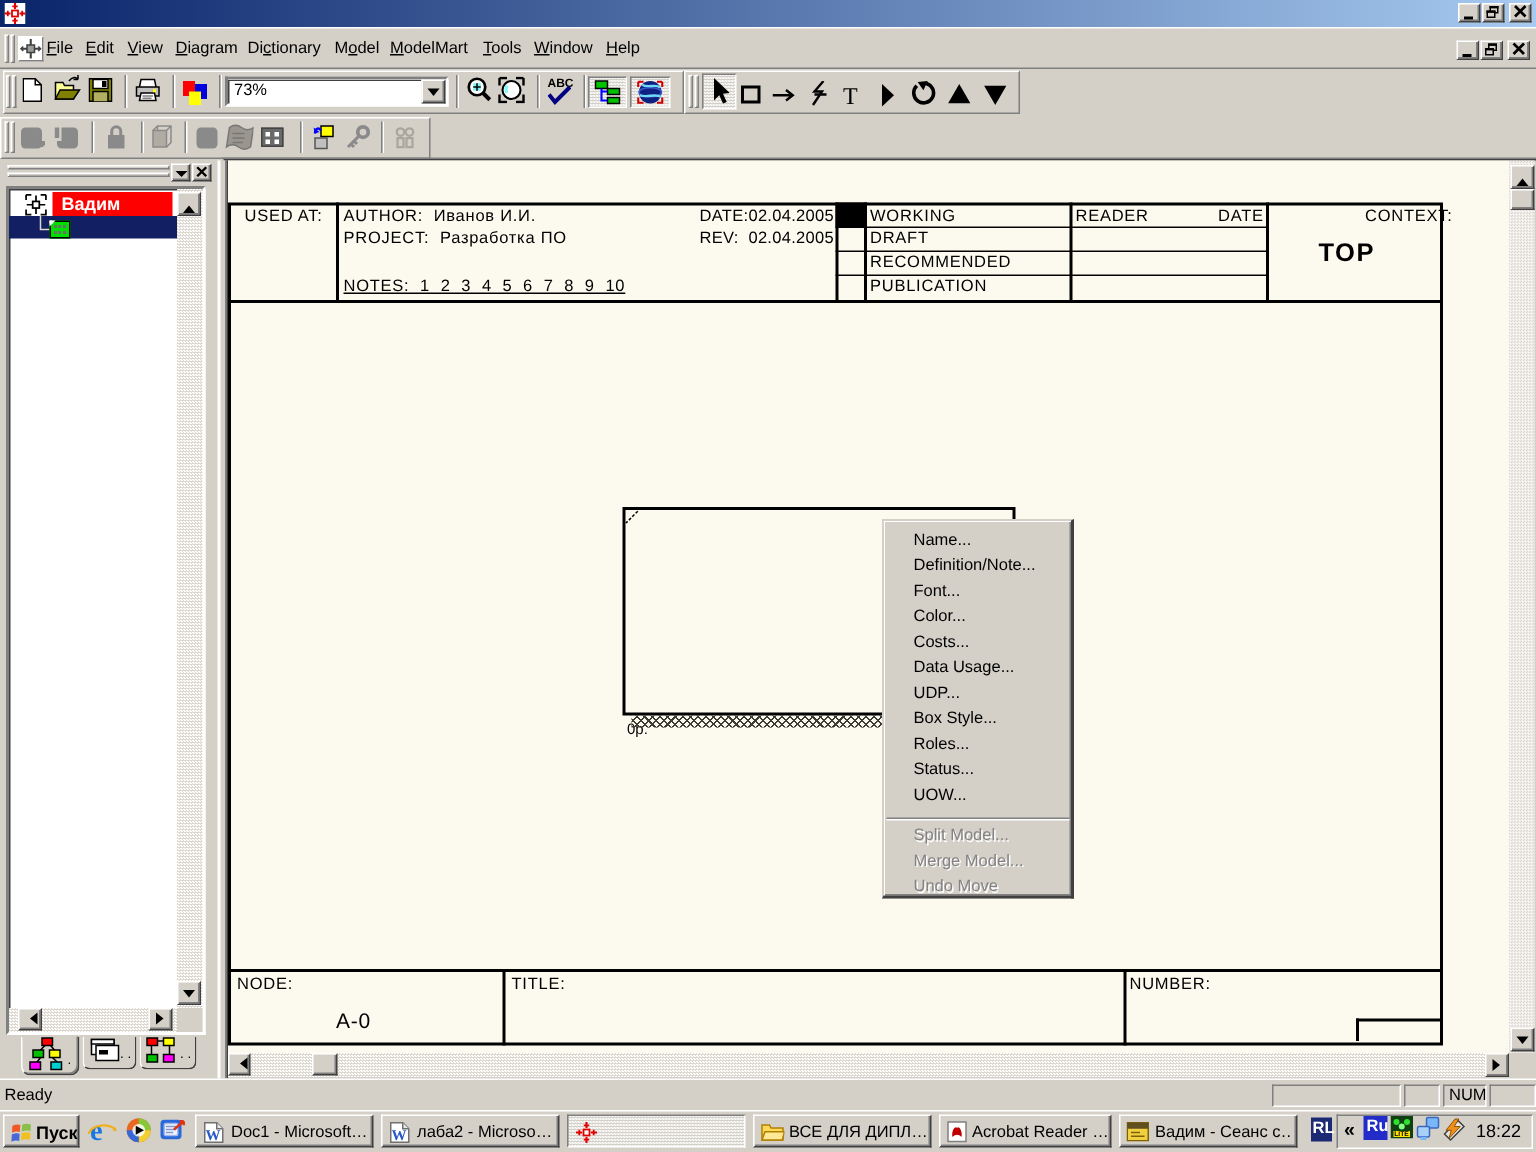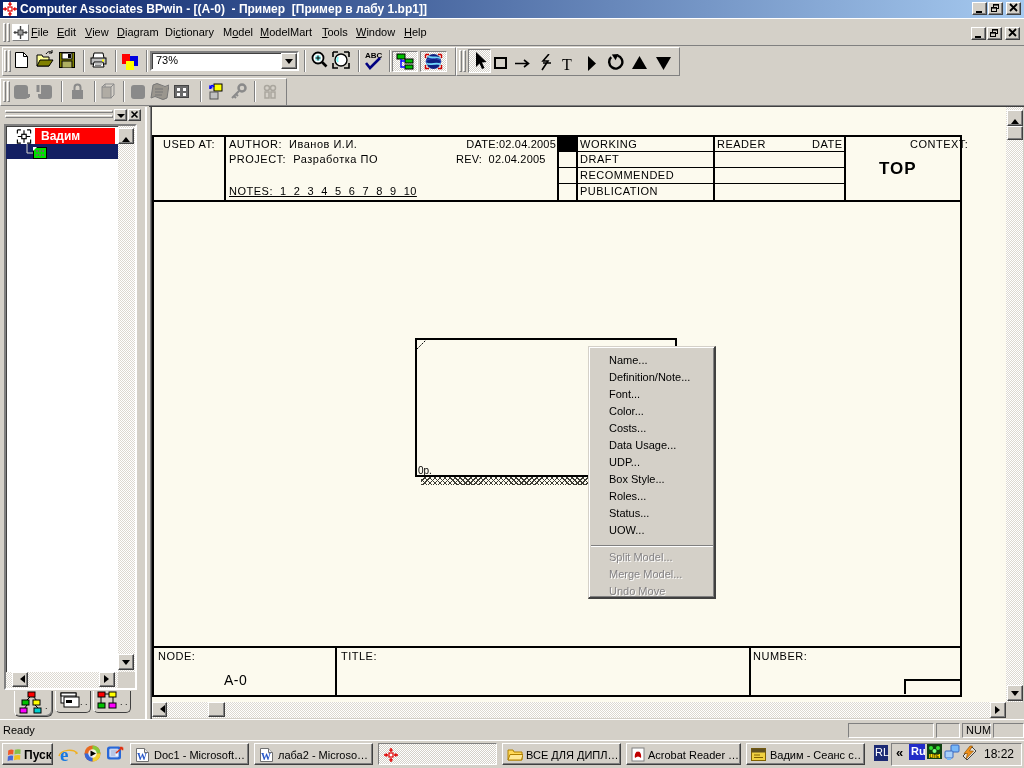--- a/index.html
+++ b/index.html
@@ -19,21 +19,20 @@
 </head>
 <body>
 
 <div class="abs" style="left:0;top:0;width:1024px;height:18px;background:linear-gradient(90deg,#0a246a,#a6caf0);">
   <svg class="abs" style="left:3px;top:2px;" width="14" height="14" viewBox="0 0 14 14">
     <rect width="14" height="14" fill="#fff"></rect>
     <rect x="5" y="5" width="4" height="4" fill="none" stroke="#e00000" stroke-width="1.2"></rect>
     <path d="M7 0 L7 4 M7 10 L7 14 M0 7 L4 7 M10 7 L14 7" stroke="#e00000" stroke-width="1.4"></path>
     <path d="M5.2 2.2 L8.8 2.2 M5.2 11.8 L8.8 11.8 M2.2 5.2 L2.2 8.8 M11.8 5.2 L11.8 8.8" stroke="#e00000" stroke-width="1.2"></path>
   </svg>
-  <div class="abs" style="left:20px;top:2px;font-size:12px;font-weight:bold;color:#fff;white-space:pre;">Computer Associates BPwin - [(A-0)  - Пример  [Пример в лабу 1.bp1]]</div>
   <div class="abs btn" style="left:972px;top:2px;width:15px;height:13px;">
       <div class="abs" style="left:3px;top:8px;width:6px;height:2px;background:#000;"></div>
     </div>
   <div class="abs btn" style="left:988px;top:2px;width:15px;height:13px;">
     <svg width="13" height="11" viewBox="0 0 13 11">
         <rect x="4.5" y="1.5" width="5" height="4" fill="none" stroke="#000"></rect>
         <rect x="4" y="1" width="6" height="1.6" fill="#000"></rect>
         <rect x="2.5" y="4.5" width="5" height="4" fill="#d4d0c8" stroke="#000"></rect>
         <rect x="2" y="4" width="6" height="1.6" fill="#000"></rect>
       </svg>
@@ -356,21 +355,21 @@
     <div class="abs" style="left:692px;top:28px;width:2px;height:67px;background:#000;"></div>
     <div class="abs" style="left:405px;top:44px;width:289px;height:1px;background:#000;"></div>
     <div class="abs" style="left:405px;top:60px;width:289px;height:1px;background:#000;"></div>
     <div class="abs" style="left:405px;top:76px;width:289px;height:1px;background:#000;"></div>
     <div class="abs" style="left:405px;top:28px;width:21px;height:17px;background:#000;"></div>
 
     <div class="abs" style="left:11px;top:31px;letter-spacing:0.5px;">USED AT:</div>
     <div class="abs" style="left:77px;top:31px;letter-spacing:0.5px;white-space:pre;">AUTHOR:  Иванов И.И.</div>
     <div class="abs" style="left:304px;top:31px;width:100px;text-align:right;letter-spacing:0.2px;">DATE:02.04.2005</div>
     <div class="abs" style="left:77px;top:46px;letter-spacing:0.5px;white-space:pre;">PROJECT:  Разработка ПО</div>
-    <div class="abs" style="left:304px;top:46px;width:100px;letter-spacing:0.2px;white-space:pre;">REV:  02.04.2005</div>
+    <div class="abs" style="left:304px;top:46px;width:100px;text-align:right;letter-spacing:0.2px;white-space:pre;">REV:  02.04.2005</div>
     <div class="abs" style="left:77px;top:78px;letter-spacing:0.5px;white-space:pre;text-decoration:underline;">NOTES:  1  2  3  4  5  6  7  8  9  10</div>
     <div class="abs" style="left:428px;top:31px;letter-spacing:0.5px;">WORKING</div>
     <div class="abs" style="left:428px;top:46px;letter-spacing:0.5px;">DRAFT</div>
     <div class="abs" style="left:428px;top:62px;letter-spacing:0.5px;">RECOMMENDED</div>
     <div class="abs" style="left:428px;top:78px;letter-spacing:0.5px;">PUBLICATION</div>
     <div class="abs" style="left:565px;top:31px;letter-spacing:0.5px;">READER</div>
     <div class="abs" style="left:660px;top:31px;letter-spacing:0.5px;">DATE</div>
     <div class="abs" style="left:731px;top:31px;letter-spacing:0.5px;margin-left:27px;">CONTEXT:</div>
     <div class="abs" style="left:727px;top:52px;font-size:17px;font-weight:bold;letter-spacing:1px;">TOP</div>
 
@@ -380,21 +379,21 @@
     <div class="abs" style="left:752px;top:572px;width:57px;height:15px;border-top:2px solid #000;border-left:2px solid #000;"></div>
     <div class="abs" style="left:6px;top:543px;letter-spacing:0.5px;">NODE:</div>
     <div class="abs" style="left:72px;top:565px;font-size:14px;letter-spacing:0.5px;">A-0</div>
     <div class="abs" style="left:189px;top:543px;letter-spacing:0.5px;">TITLE:</div>
     <div class="abs" style="left:601px;top:543px;letter-spacing:0.5px;">NUMBER:</div>
 
     <div class="abs" style="left:263px;top:231px;width:262px;height:139px;border:2px solid #000;"></div>
     <svg class="abs" style="left:265px;top:233px;" width="9" height="9" viewBox="0 0 9 9">
         <path d="M0 9 L9 0" stroke="#000" stroke-dasharray="2 1.2"></path>
       </svg>
-    <div class="abs" style="left:266px;top:358px;font-size:10px;">0р.</div>
+    <div class="abs" style="left:266px;top:374px;font-size:10px;">0р.</div>
     <div class="abs hatch" style="left:269px;top:370px;width:262px;height:8px;"></div>
 
     <div class="abs" style="left:436px;top:239px;width:128px;height:253px;background:#d4d0c8;border:1px solid;border-width:1px 2px 2px 1px;border-color:#d4d0c8 #404040 #404040 #d4d0c8;box-shadow:inset 1px 1px 0 #ffffff, inset -1px -1px 0 #808080;">
       <div class="abs" style="left:20px;top:7px;">Name...</div>
       <div class="abs" style="left:20px;top:24px;">Definition/Note...</div>
       <div class="abs" style="left:20px;top:41px;">Font...</div>
       <div class="abs" style="left:20px;top:58px;">Color...</div>
       <div class="abs" style="left:20px;top:75px;">Costs...</div>
       <div class="abs" style="left:20px;top:92px;">Data Usage...</div>
       <div class="abs" style="left:20px;top:109px;">UDP...</div>
@@ -511,21 +510,21 @@
   </div>
   <div class="abs btn" style="left:746px;top:2px;width:119px;height:22px;">
     <svg class="abs" style="left:4px;top:4px;" width="15" height="13" viewBox="0 0 15 13">
         <rect x="0.5" y="0.5" width="14" height="12" fill="#f0d040" stroke="#806000"></rect>
         <rect x="0.5" y="0.5" width="14" height="4" fill="#605020"></rect>
         <path d="M3 7 h6 M3 9.5 h9" stroke="#806000"></path>
       </svg>
     <div class="abs" style="left:23px;top:5px;width:92px;overflow:hidden;white-space:nowrap;">Вадим - Сеанс с…</div>
   </div>
 
-  <div class="abs" style="left:874px;top:4px;width:14px;height:16px;background:#1c2a74;color:#fff;font-size:11px;font-weight:normal;padding:1px 4px 0 1px;">RL</div>
+  <div class="abs" style="left:874px;top:4px;width:14px;height:16px;background:#1c2a74;color:#fff;font-size:11px;font-weight:bold;padding:1px 4px 0 1px;">RL</div>
   <div class="abs sk" style="left:891px;top:2px;width:131px;height:23px;"></div>
   <div class="abs" style="left:896px;top:4px;font-size:13px;font-weight:bold;">«</div>
   <div class="abs" style="left:909px;top:3px;width:16px;height:16px;background:#222cc8;color:#fff;font-size:11px;font-weight:bold;padding:1px 0 0 2px;">Ru</div>
   <svg class="abs" style="left:927px;top:3px;" width="15" height="15" viewBox="0 0 15 15">
     <rect width="15" height="15" fill="#104010"></rect>
     <circle cx="4" cy="4" r="2" fill="#30e030"></circle>
       <circle cx="11" cy="4" r="2" fill="#30e030"></circle>
       <circle cx="7.5" cy="7" r="2" fill="#80ff80"></circle>
     <rect x="2" y="10" width="11" height="4" fill="#ffe000"></rect>
       <text x="2.5" y="13.6" font-size="4.5" font-weight="bold" fill="#000">LITE</text>

